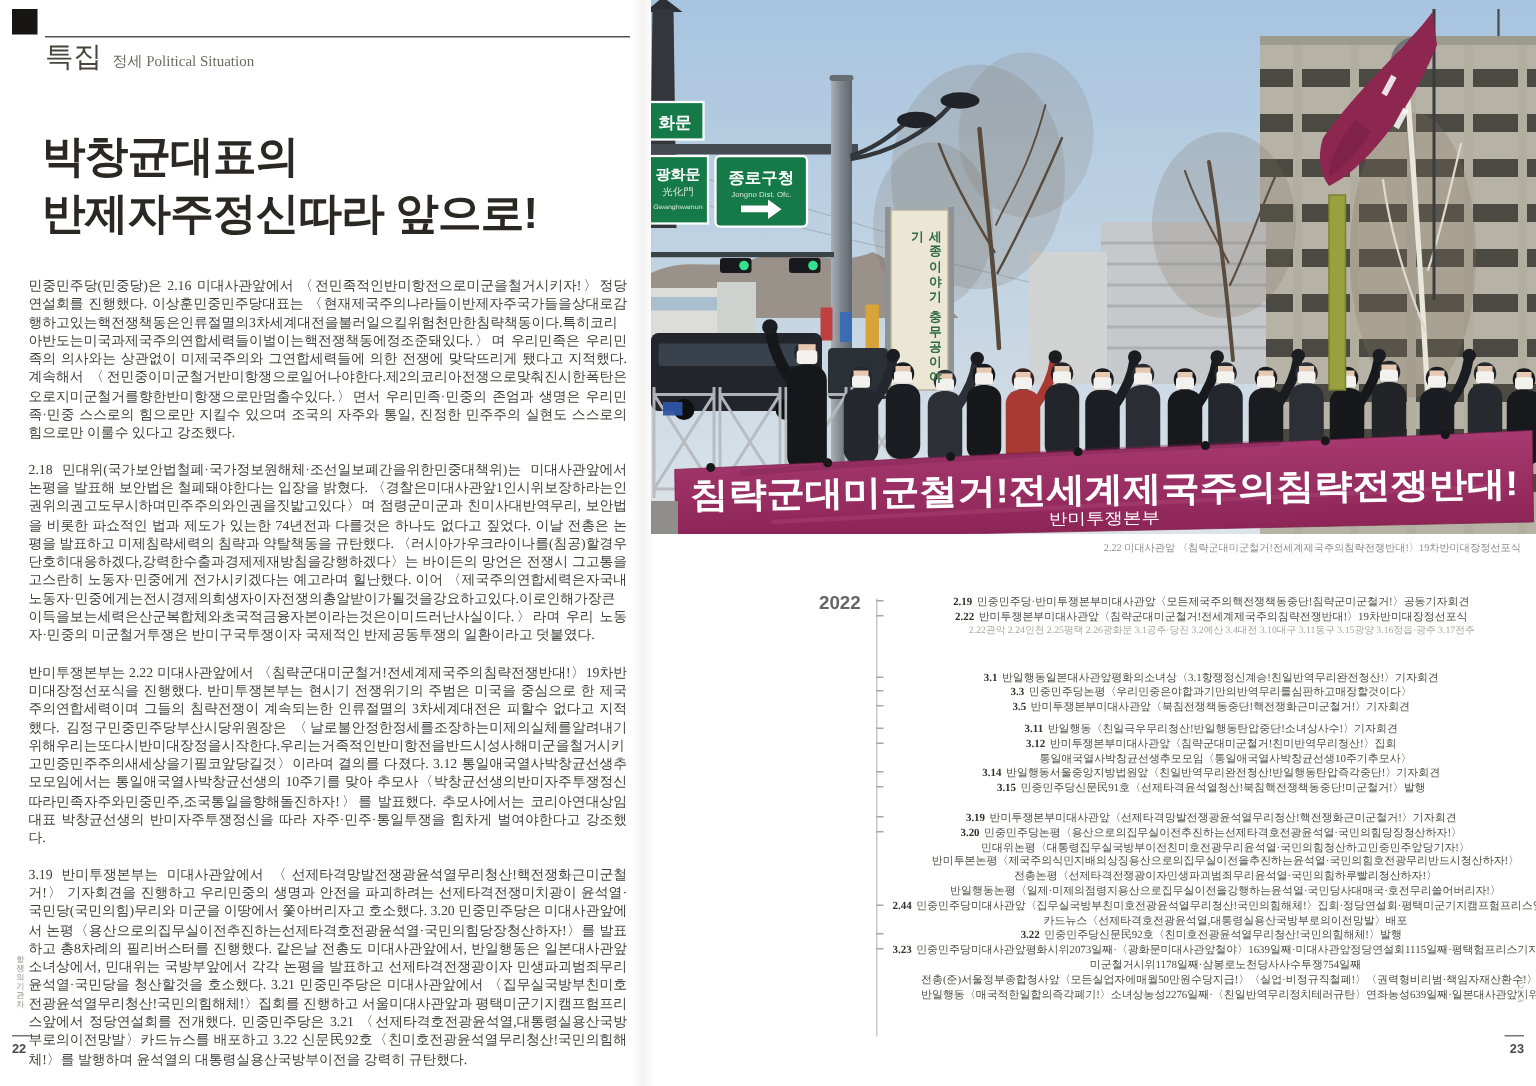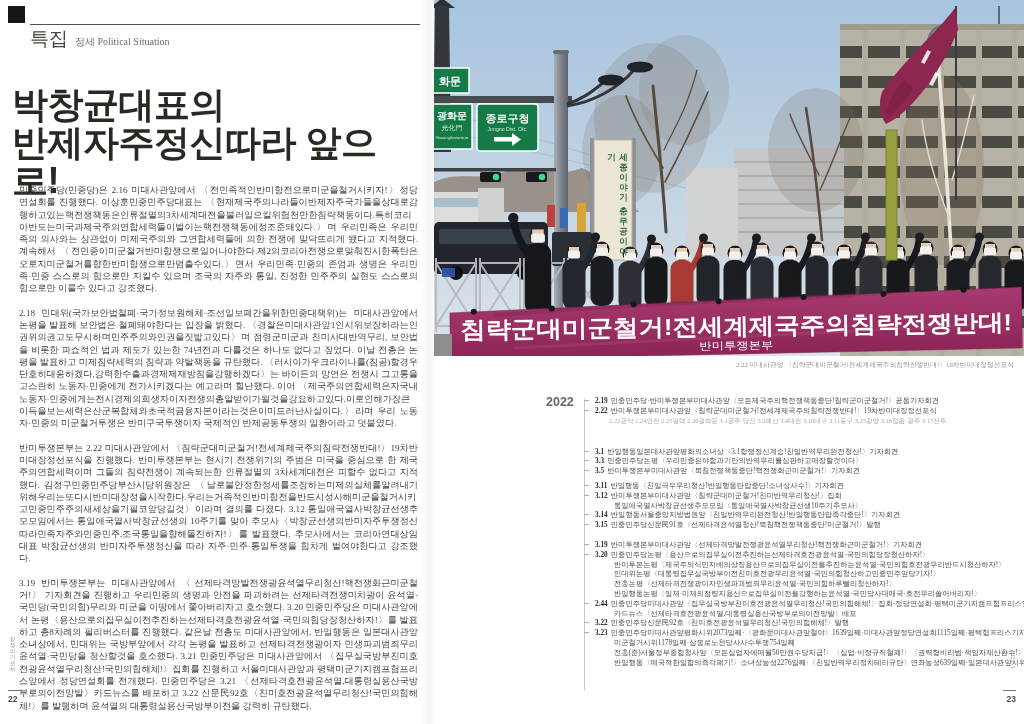--- a/index.html
+++ b/index.html
@@ -3,39 +3,39 @@
 <meta charset="utf-8">
 <style>
   html,body{margin:0;padding:0;background:#e8e8e8;}
   #spread{position:relative;width:1024px;height:724px;background:#ffffff;overflow:hidden;
           font-family:"Liberation Serif","DejaVu Serif",serif;}
   
   .sq{position:absolute;left:8px;top:6px;width:17px;height:17px;background:#171513;}
   .hrule{position:absolute;left:30px;top:24px;width:390px;height:1px;background:#55504a;}
   .sect{position:absolute;left:30px;top:28px;color:#49443c;font-size:19px;line-height:22px;}
   .sect .sub{font-size:10px;color:#6f6a61;margin-left:7px;}
-  .headline{position:absolute;left:12px;top:86px;width:400px;
+  .headline{position:absolute;left:28px;top:86px;width:400px;
             font-family:"Liberation Sans","DejaVu Sans",sans-serif;font-weight:bold;
-            font-size:36px;line-height:38px;letter-spacing:-0.5px;color:#2b2723;}
+            font-size:29px;line-height:38px;letter-spacing:-0.5px;color:#2b2723;}
   .article{position:absolute;left:19px;top:184px;width:399px;color:#423e3a;
            font-size:9.2px;line-height:12.3px;text-align:justify;word-break:break-all;}
   .article p{margin:0 0 12px 0;}
   
   .photo{position:absolute;left:434px;top:0px;width:590px;height:356px;}
   .sejong-sign{position:absolute;left:598px;top:147px;width:32px;height:110px;
                writing-mode:vertical-rl;text-orientation:mixed;overflow:hidden;
                font-size:8.5px;letter-spacing:1.5px;color:#2e6b42;font-weight:bold;}
   .caption{position:absolute;right:10px;top:360px;width:500px;text-align:right;
            font-size:6.8px;color:#8d8d8d;}
   
   .tl-year{position:absolute;left:546px;top:395px;font-family:"Liberation Sans",sans-serif;
            font-weight:bold;font-size:12.5px;color:#666;}
   .tl-spine{position:absolute;left:584px;top:399px;width:1px;height:292px;background:#c9c9c9;}
   .timeline{position:absolute;left:595px;top:396px;width:425px;color:#4a4a46;}
-  .tl-row{position:relative;white-space:nowrap;font-size:7.3px;line-height:9.8px;}
+  .tl-row{position:relative;white-space:nowrap;font-size:7.3px;line-height:9.8px;text-align:center;}
   .tl-row b{font-weight:bold;color:#33312e;margin-right:3px;}
   .tl-row.main::before{content:"";position:absolute;left:-11px;top:4px;width:5px;height:1px;background:#a8a8a8;}
   .tl-row.cont{padding-left:19px;}
   .tl-row.route{padding-left:14px;font-size:6.5px;line-height:9px;color:#a8a6a2;}
   .gap-a{margin-top:22px;} .gap-b{margin-top:5px;} .gap-c{margin-top:10px;}
   
   .vtext{position:absolute;writing-mode:vertical-rl;text-orientation:mixed;
          font-size:5.5px;letter-spacing:0.5px;color:#8f8d8a;}
   .fr{position:absolute;height:1px;background:#777;}
   .pnum{position:absolute;font-family:"Liberation Sans",sans-serif;font-size:8.5px;
@@ -389,22 +389,22 @@
     <div class="tl-row main gap-a"><b>3.1</b><span>반일행동일본대사관앞평화의소녀상〈3.1항쟁정신계승!친일반역무리완전청산!〉기자회견</span></div>
     <div class="tl-row main"><b>3.3</b><span>민중민주당논평〈우리민중은야합과기만의반역무리를심판하고매장할것이다〉</span></div>
     <div class="tl-row main"><b>3.5</b><span>반미투쟁본부미대사관앞〈북침전쟁책동중단!핵전쟁화근미군철거!〉기자회견</span></div>
     <div class="tl-row main gap-b"><b>3.11</b><span>반일행동〈친일극우무리청산!반일행동탄압중단!소녀상사수!〉기자회견</span></div>
     <div class="tl-row main"><b>3.12</b><span>반미투쟁본부미대사관앞〈침략군대미군철거!친미반역무리청산!〉집회</span></div>
     <div class="tl-row cont"><span>통일애국열사박창균선생추모모임〈통일애국열사박창균선생10주기추모사〉</span></div>
     <div class="tl-row main"><b>3.14</b><span>반일행동서울중앙지방법원앞〈친일반역무리완전청산!반일행동탄압즉각중단!〉기자회견</span></div>
     <div class="tl-row main"><b>3.15</b><span>민중민주당신문民91호〈선제타격윤석열청산!북침핵전쟁책동중단!미군철거!〉발행</span></div>
     <div class="tl-row main gap-c"><b>3.19</b><span>반미투쟁본부미대사관앞〈선제타격망발전쟁광윤석열무리청산!핵전쟁화근미군철거!〉기자회견</span></div>
     <div class="tl-row main"><b>3.20</b><span>민중민주당논평〈용산으로의집무실이전추진하는선제타격호전광윤석열·국민의힘당장청산하자!〉</span></div>
+    <div class="tl-row cont"><span>민대위논평〈대통령집무실국방부이전친미호전광무리윤석열·국민의힘청산하고민중민주앞당기자!〉</span></div>
     <div class="tl-row cont"><span>반미투본논평〈제국주의식민지배의상징용산으로의집무실이전을추진하는윤석열·국민의힘호전광무리반드시청산하자!〉</span></div>
-    <div class="tl-row cont"><span>민대위논평〈대통령집무실국방부이전친미호전광무리윤석열·국민의힘청산하고민중민주앞당기자!〉</span></div>
     <div class="tl-row cont"><span>전총논평〈선제타격전쟁광이자민생파괴범죄무리윤석열·국민의힘하루빨리청산하자!〉</span></div>
     <div class="tl-row cont"><span>반일행동논평〈일제·미제의점령지용산으로집무실이전을강행하는윤석열·국민당사대매국·호전무리쓸어버리자!〉</span></div>
     <div class="tl-row main"><b>2.44</b><span>민중민주당미대사관앞〈집무실국방부친미호전광윤석열무리청산!국민의힘해체!〉집회·정당연설회·평택미군기지캠프험프리스앞정당연설회</span></div>
     <div class="tl-row cont"><span>카드뉴스〈선제타격호전광윤석열,대통령실용산국방부로의이전망발〉배포</span></div>
     <div class="tl-row main"><b>3.22</b><span>민중민주당신문民92호〈친미호전광윤석열무리청산!국민의힘해체!〉발행</span></div>
     <div class="tl-row main"><b>3.23</b><span>민중민주당미대사관앞평화시위2073일째·〈광화문미대사관앞철야〉1639일째·미대사관앞정당연설회1115일째·평택험프리스기지앞</span></div>
     <div class="tl-row cont"><span>미군철거시위1178일째·삼봉로노천당사사수투쟁754일째</span></div>
     <div class="tl-row cont"><span>전총(준)서울정부종합청사앞〈모든실업자에매월50만원수당지급!〉〈실업·비정규직철폐!〉〈권력형비리범·책임자재산환수!〉1인시위717일째</span></div>
     <div class="tl-row cont"><span>반일행동〈매국적한일합의즉각폐기!〉소녀상농성2276일째·〈친일반역무리정치테러규탄〉연좌농성639일째·일본대사관앞시위929일째</span></div>
   </div>

